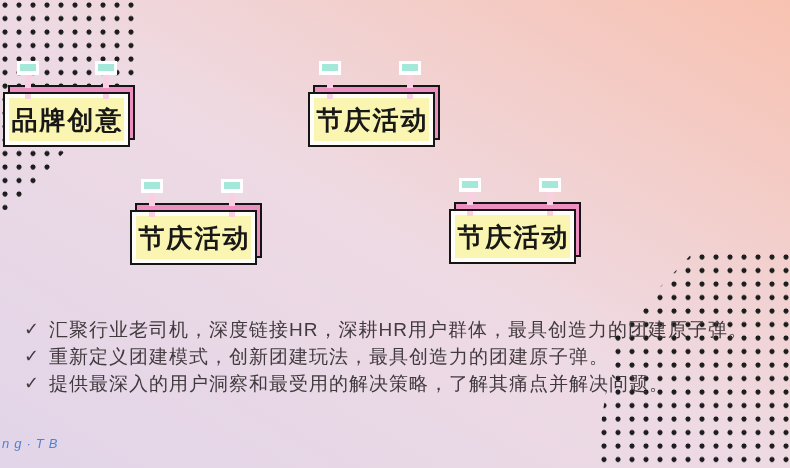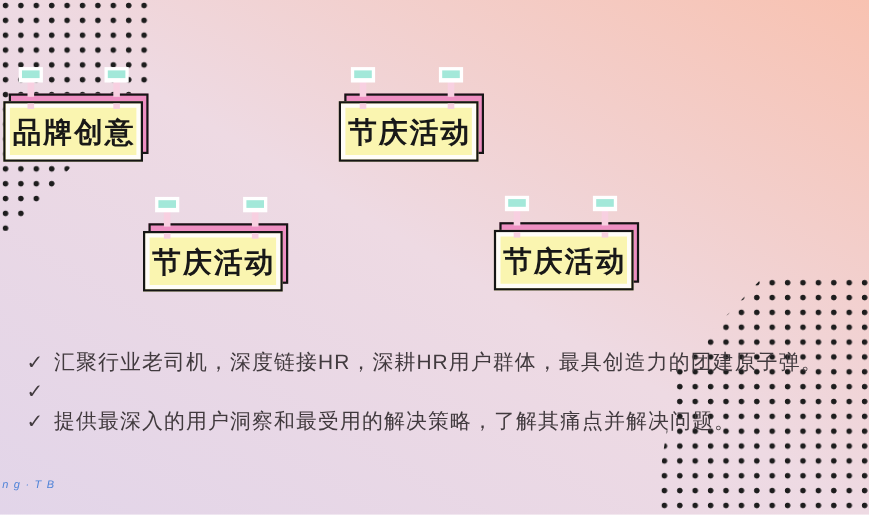--- a/index.html
+++ b/index.html
@@ -61,21 +61,21 @@
   
   .bullets{position:absolute;left:24px;top:316px;z-index:3;}
   .bullet-line{
     display:flex;align-items:flex-start;height:27px;line-height:27px;
     font-size:19px;letter-spacing:1px;color:#413a3e;white-space:nowrap;
   }
   .bullet-line .mark{font-size:18px;font-weight:700;margin-right:9px;}
   
   .watermark{
     position:absolute;left:2px;top:436px;z-index:3;
-    font-size:10px;font-style:italic;letter-spacing:5px;color:#4f83d8;
+    font-size:13px;font-style:italic;letter-spacing:5px;color:#4f83d8;
   }
 </style>
 </head>
 <body>
 
 <div class="stage">
 
   <div class="dots dots-tl"></div>
   <div class="dots dots-br"></div>
 
@@ -148,20 +148,21 @@
       </div>
   </div>
 
   <div class="bullets">
     <div class="bullet-line">
       <span class="mark">✓</span>
       <span>汇聚行业老司机，深度链接HR，深耕HR用户群体，最具创造力的团建原子弹。</span>
     </div>
     <div class="bullet-line">
       <span class="mark">✓</span>
+      <span>重新定义团建模式，创新团建玩法，最具创造力的团建原子弹。</span>
     </div>
     <div class="bullet-line">
       <span class="mark">✓</span>
       <span>提供最深入的用户洞察和最受用的解决策略，了解其痛点并解决问题。</span>
     </div>
   </div>
 
   <div class="watermark">ng·TB</div>
 
 </div>

